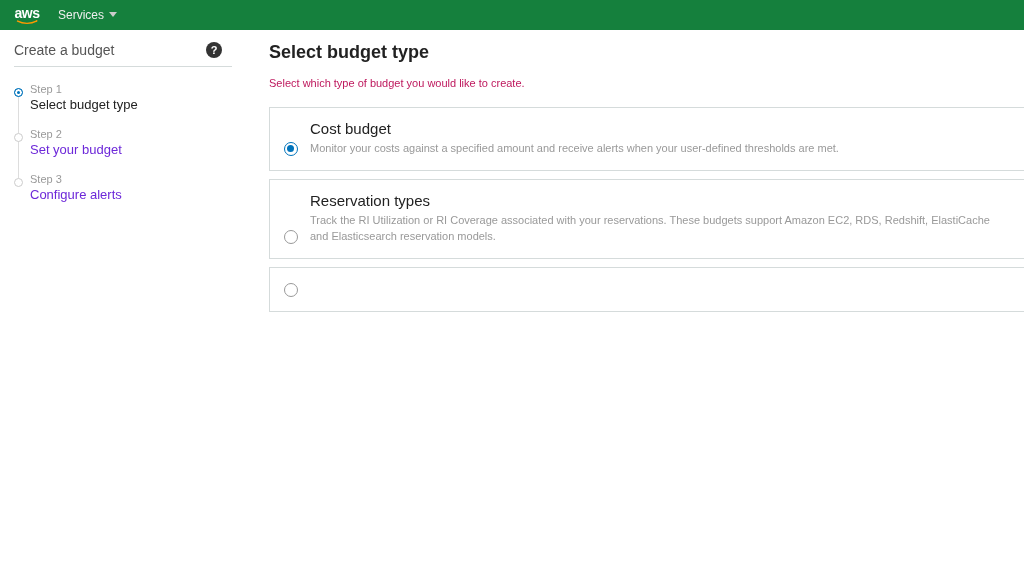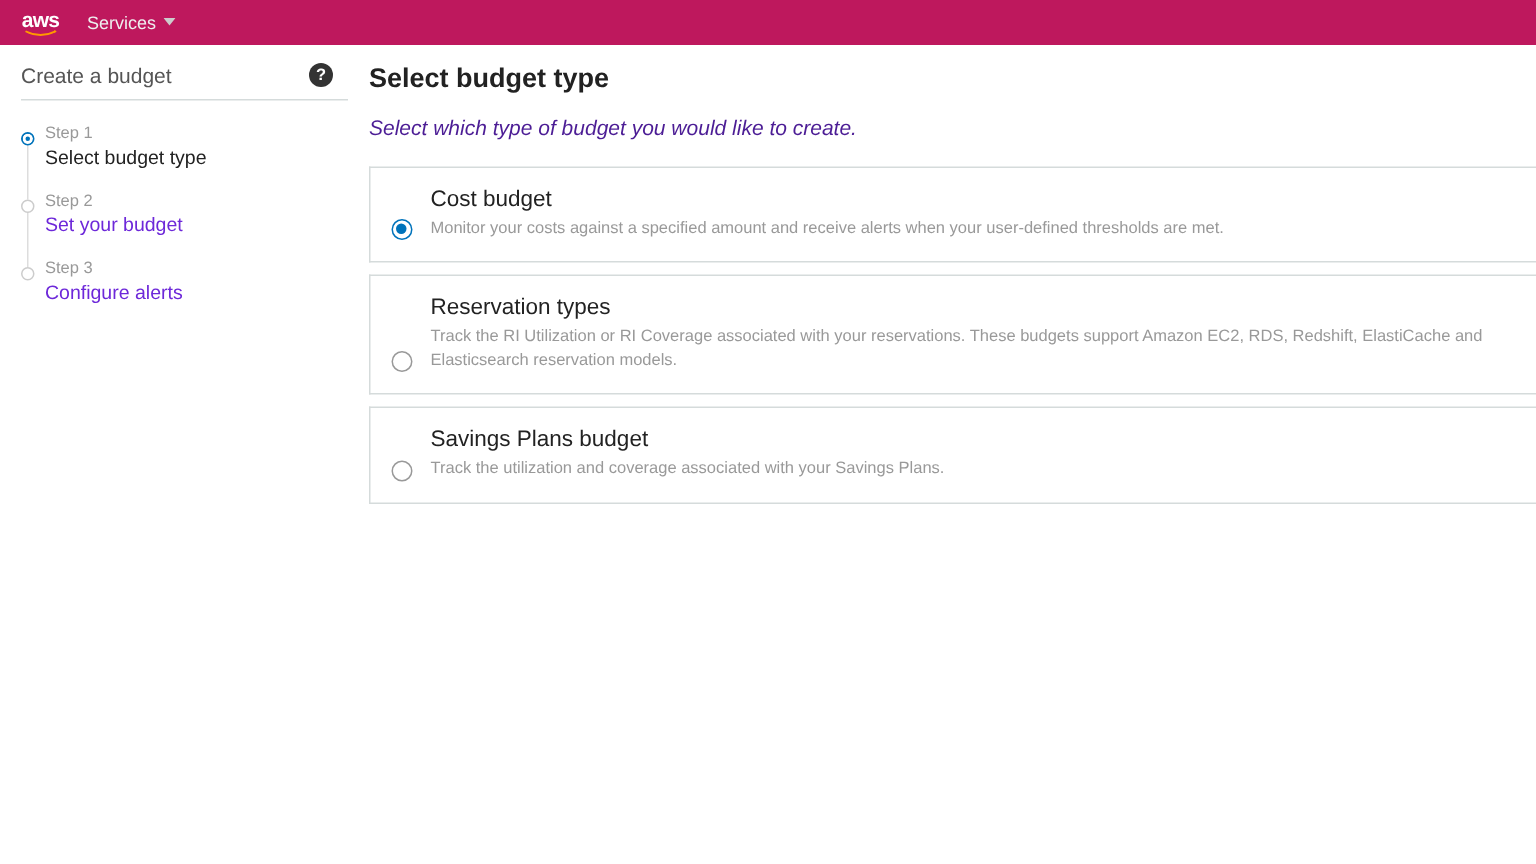--- a/index.html
+++ b/index.html
@@ -1,37 +1,37 @@
 <!DOCTYPE html>
 <html><head>
 <meta charset="utf-8">
 <style>
 * { margin: 0; padding: 0; box-sizing: border-box; }
 body { font-family: "Amazon Ember", "Helvetica Neue", Arial, sans-serif; font-size: 13px; color: #333; background: #fff; width: 1024px; }
-.topnav { background: #be185d; height: 30px; display: flex; align-items: center; padding: 0 14px; gap: 18px; }
+.topnav { background: #15803d; height: 30px; display: flex; align-items: center; padding: 0 14px; gap: 18px; }
 .aws-logo { display: flex; flex-direction: column; align-items: center; line-height: 1; }
 .aws-logo-text { color: #fff; font-weight: 700; font-size: 14px; letter-spacing: -0.5px; }
 .aws-logo-smile { width: 26px; height: 5px; }
 .services-btn { color: #eee; font-size: 12px; display: flex; align-items: center; gap: 5px; cursor: pointer; }
-.main { display: flex; }
+.main { display: flex; gap: 23px; }
 .sidebar { width: 232px; padding: 12px 0 0 14px; }
 .sidebar-header { display: flex; justify-content: space-between; align-items: center; padding-right: 10px; border-bottom: 1px solid #d5dbdb; padding-bottom: 8px; }
 .sidebar-title { font-size: 14px; color: #555; }
 .help-circle { width: 16px; height: 16px; border-radius: 50%; background: #333; color: #fff; font-size: 11px; font-weight: 700; display: flex; align-items: center; justify-content: center; }
 .steps { margin-top: 16px; position: relative; }
 .step { position: relative; padding-left: 16px; padding-bottom: 16px; }
 .step::before { content: ""; position: absolute; left: 0; top: 5px; width: 7px; height: 7px; border-radius: 50%; border: 1.5px solid #ccc; background: #fff; z-index: 2; }
 .step.active::before { border-color: #0073bb; background: #0073bb; box-shadow: 0 0 0 2px #fff inset; }
 .step:not(:last-child)::after { content: ""; position: absolute; left: 4px; top: 12px; bottom: -5px; width: 1px; background: #ddd; }
 .step-num { font-size: 11px; color: #999; }
 .step-label { font-size: 13px; color: #6d28d9; margin-top: 2px; }
 .step.active .step-label { color: #222; }
 .content { flex: 1; padding: 12px 0 0 14px; }
 .page-title { font-size: 18px; font-weight: 600; color: #222; }
-.page-subtitle { font-size: 14px; color: #4c1d95; margin-top: 14px; font-style: italic; }
+.page-subtitle { font-size: 11px; color: #be185d; margin-top: 14px; }
 .options { margin-top: 18px; }
 .option { border: 1px solid #d5dbdb; border-right: none; padding: 12px 14px 14px 14px; margin-bottom: 8px; display: flex; align-items: flex-end; gap: 12px; cursor: pointer; }
 .radio { width: 14px; height: 14px; border-radius: 50%; border: 1.5px solid #999; margin-top: 3px; flex-shrink: 0; position: relative; }
 .radio.selected { border-color: #0073bb; }
 .radio.selected::after { content: ""; position: absolute; left: 2px; top: 2px; width: 7px; height: 7px; border-radius: 50%; background: #0073bb; }
 .option-body { flex: 1; }
 .option-title { font-size: 15px; color: #222; }
 .option-desc { font-size: 11px; color: #999; margin-top: 4px; line-height: 1.4; }
 </style>
 </head>
@@ -89,20 +89,16 @@
       </div>
       <div class="option">
         <div class="radio"></div>
         <div class="option-body">
           <div class="option-title">Reservation types</div>
           <div class="option-desc">Track the RI Utilization or RI Coverage associated with your reservations. These budgets support Amazon EC2, RDS, Redshift, ElastiCache and Elasticsearch reservation models.</div>
         </div>
       </div>
       <div class="option">
         <div class="radio"></div>
-        <div class="option-body">
-          <div class="option-title">Savings Plans budget</div>
-          <div class="option-desc">Track the utilization and coverage associated with your Savings Plans.</div>
-        </div>
       </div>
     </div>
   </div>
 </div>
 
 </body></html>

